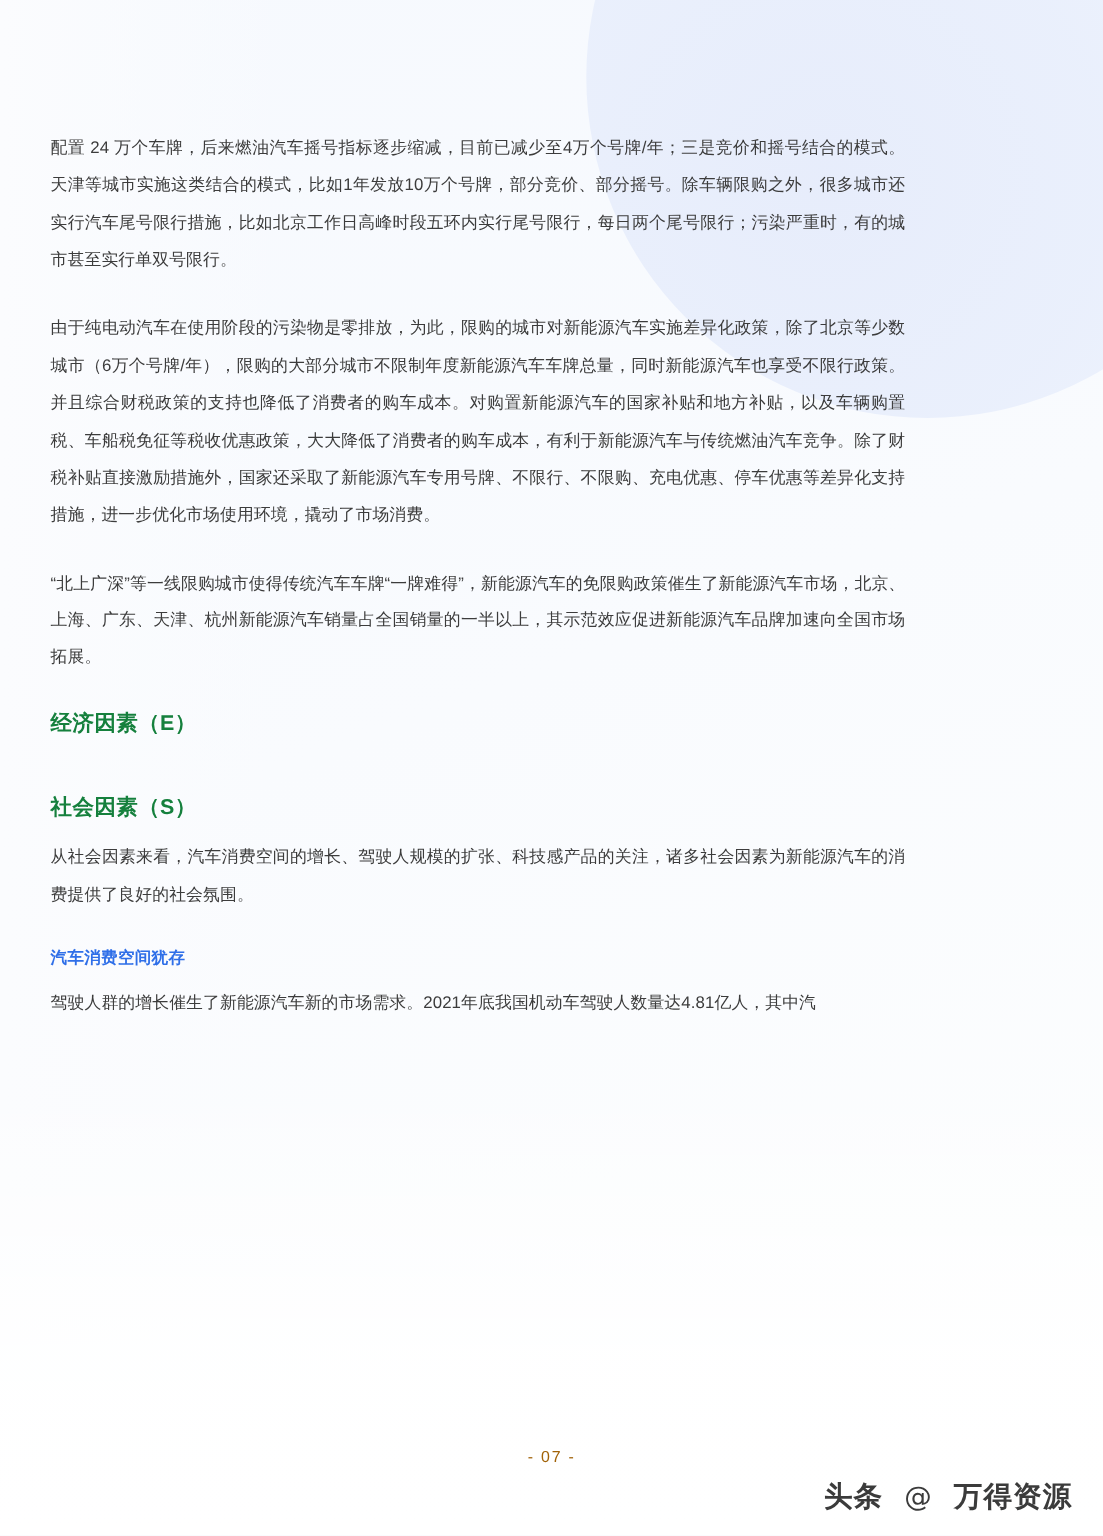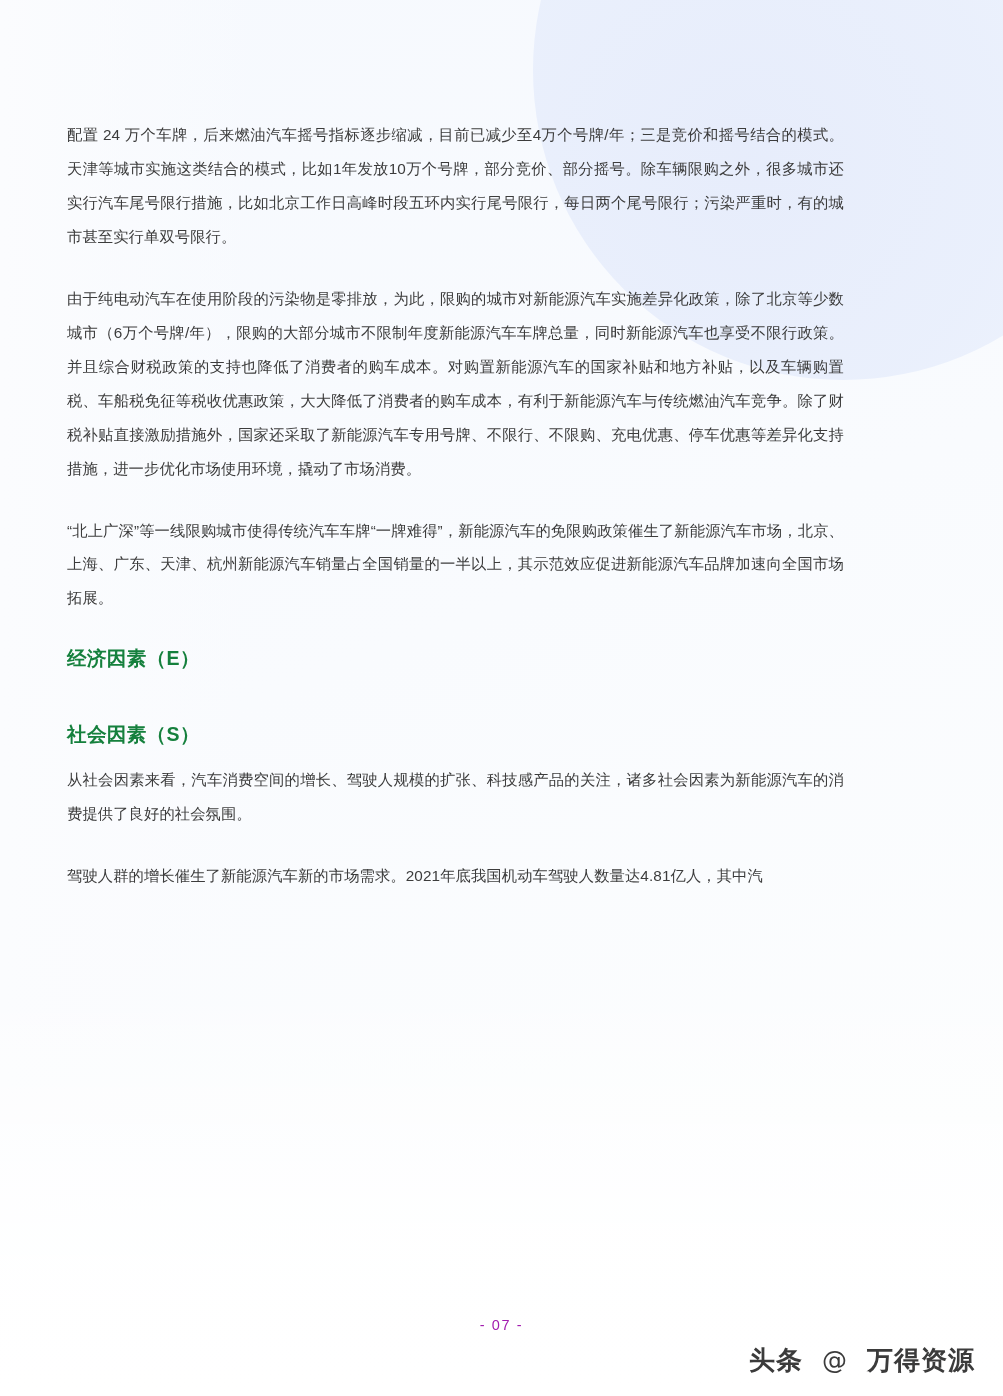--- a/index.html
+++ b/index.html
@@ -53,21 +53,21 @@
     background: linear-gradient(90deg, #fbfcfe 0%, rgba(251,252,254,0) 100%);
     z-index: 1;
   }
 
   
   .sheet {
     position: relative;
     z-index: 2;
     width: 1003px;
     height: 1164px;
-    padding: 118px 113px 0 67px;
+    padding: 118px 113px 0 46px;
   }
 
   .doc-body { width: 777px; }
 
   p.para {
     font-size: 15.3px;
     line-height: 2.22;
     color: #3c3c3c;
     text-align: justify;
     text-justify: inter-character;
@@ -103,21 +103,21 @@
   .page-footer {
     position: absolute;
     left: 0;
     bottom: 62px;
     width: 100%;
     text-align: center;
     z-index: 3;
   }
   .page-number {
     font-size: 14.5px;
-    color: #a21caf;
+    color: #a16207;
     letter-spacing: 1.6px;
   }
 
   .watermark {
     position: absolute;
     right: 28px;
     bottom: 18px;
     z-index: 4;
     display: flex;
     align-items: center;
@@ -154,20 +154,21 @@
 
     <p class="para gap-after-para">“北上广深”等一线限购城市使得传统汽车车牌“一牌难得”，新能源汽车的免限购政策催生了新能源汽车市场，北京、上海、广东、天津、杭州新能源汽车销量占全国销量的一半以上，其示范效应促进新能源汽车品牌加速向全国市场拓展。</p>
 
     <h2 class="section-heading">经济因素（E）</h2>
 
 
     <h2 class="section-heading tight-top">社会因素（S）</h2>
 
     <p class="para">从社会因素来看，汽车消费空间的增长、驾驶人规模的扩张、科技感产品的关注，诸多社会因素为新能源汽车的消费提供了良好的社会氛围。</p>
 
+    <h3 class="sub-heading">汽车消费空间犹存</h3>
 
 
 
     <p class="para">驾驶人群的增长催生了新能源汽车新的市场需求。2021年底我国机动车驾驶人数量达4.81亿人，其中汽</p>
 
   </div>
 </div>
 
 <div class="page-footer">
   <span class="page-number">- 07 -</span>

